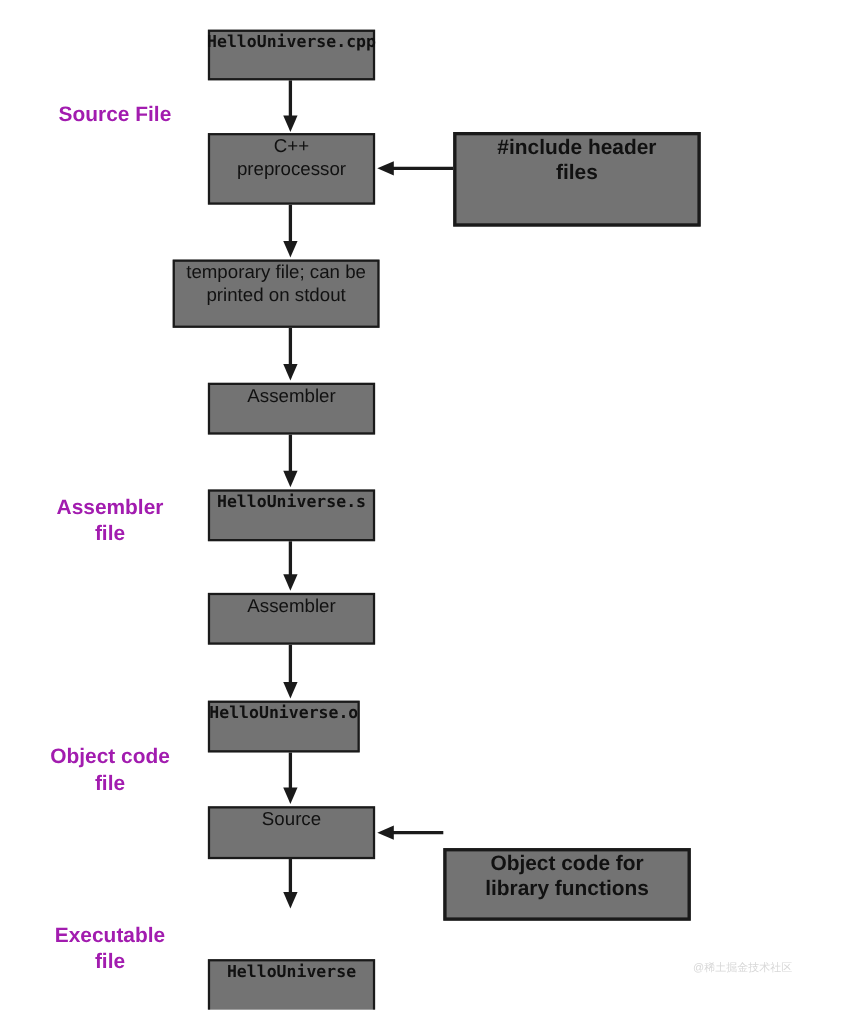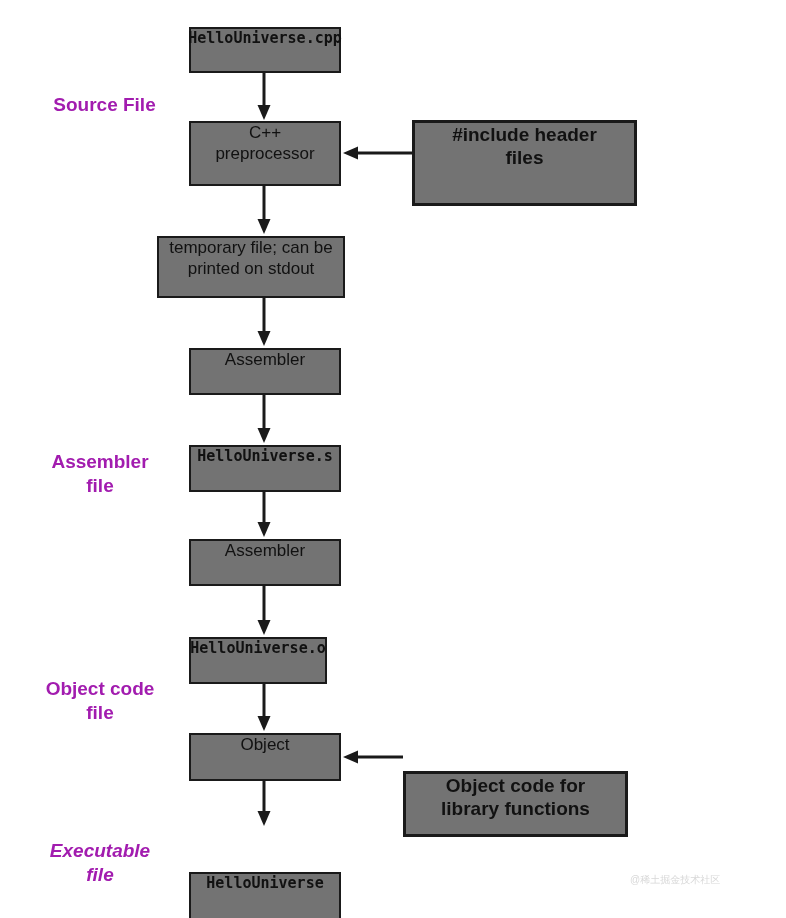--- a/index.html
+++ b/index.html
@@ -149,35 +149,35 @@
       <div class="node mono" style="left: 189px; top: 445px; width: 152px; height: 47px;">
         <span class="txt">HelloUniverse.s</span>
       </div>
       <div class="node sans" style="left: 189px; top: 539px; width: 152px; height: 47px;">
         <span class="txt">Assembler</span>
       </div>
       <div class="node mono" style="left: 189px; top: 637px; width: 138px; height: 47px;">
         <span class="txt">HelloUniverse.o</span>
       </div>
       <div class="node sans" style="left: 189px; top: 733px; width: 152px; height: 48px;">
-        <span class="txt">Object</span>
+        <span class="txt">Source</span>
       </div>
       <div class="node sansbold thick" style="left: 403px; top: 725px; width: 225px; height: 66px; margin-top: 46px;">
         <span class="txt">Object code for
 library functions</span>
       </div>
       <div class="node mono" style="left: 189px; top: 872px; width: 152px; height: 48px;">
         <span class="txt">HelloUniverse</span>
       </div>
     </div>
   <div id="label-layer">
       <div class="stage-label" style="left: 32px; top: 93px; width: 145px;">Source File</div>
       <div class="stage-label" style="left: 20px; top: 450px; width: 160px;">Assembler
 file</div>
       <div class="stage-label" style="left: 20px; top: 666px; width: 160px; margin-top: 11px;">Object code
 file</div>
-      <div class="stage-label" style="left: 20px; top: 839px; width: 160px; font-style: italic;">Executable
+      <div class="stage-label" style="left: 20px; top: 839px; width: 160px;">Executable
 file</div>
     </div>
 
   <div class="watermark" style="left: 630px; top: 873px;">@稀土掘金技术社区</div>
 
 </div>
 
 </body></html>

